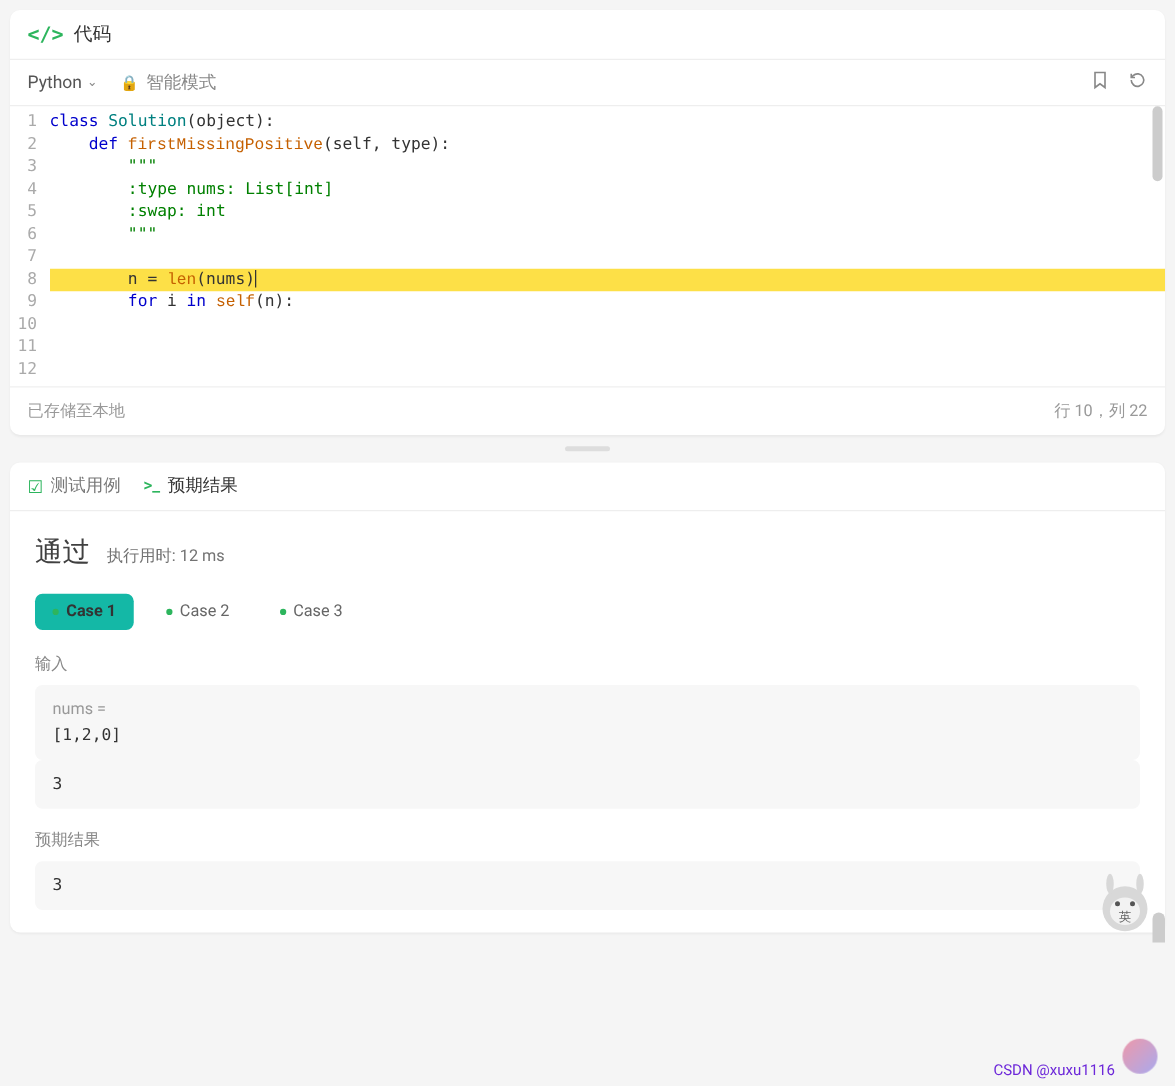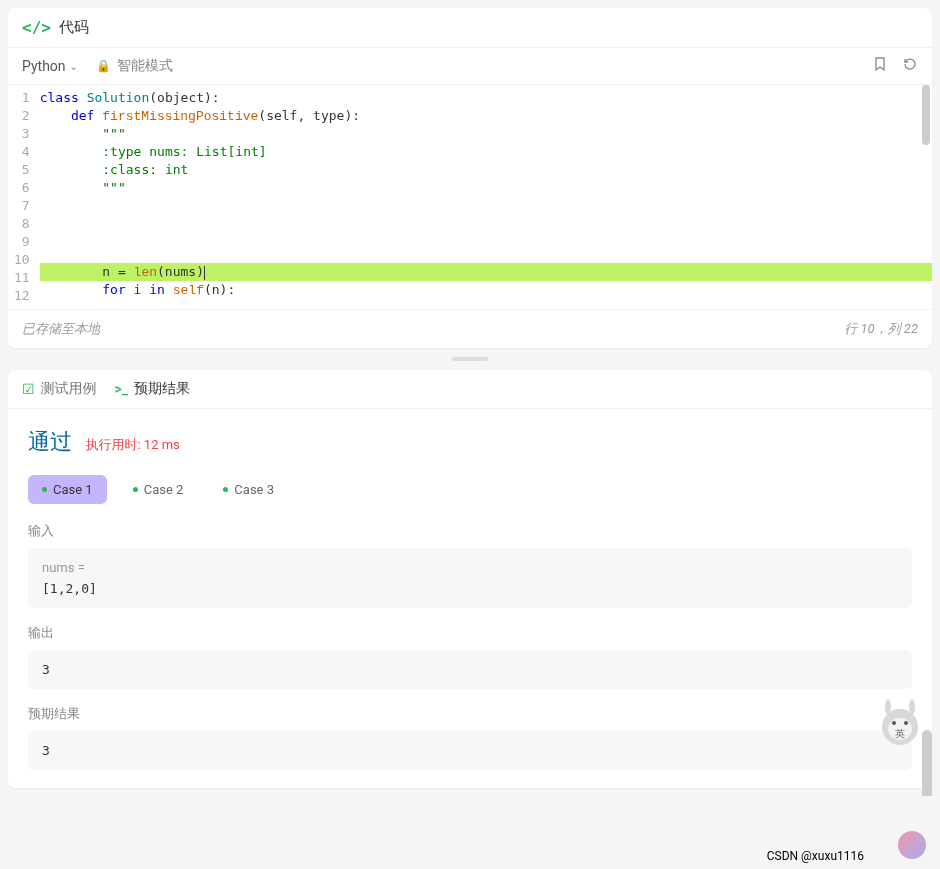--- a/index.html
+++ b/index.html
@@ -13,49 +13,49 @@
 .chevron { font-size: 10px; color: #888; }
 .mode { color: #888; margin-left: 18px; display: flex; align-items: center; gap: 6px; }
 .lock-icon { font-size: 12px; }
 .spacer { flex: 1; }
 .tool-btn { color: #888; margin-left: 14px; cursor: pointer; font-size: 16px; }
 .editor { display: flex; font-family: Consolas, Monaco, monospace; font-size: 13px; line-height: 18px; position: relative; }
 .gutter { text-align: right; color: #aaa; padding: 4px 10px 4px 6px; user-select: none; }
 .gutter div { height: 18px; }
 .code-area { flex: 1; padding: 4px 0; position: relative; }
 .code-line { height: 18px; white-space: pre; position: relative; }
-.hl-line { background: #bef264; margin-top: 48px; }
+.hl-line { background: #fde047; }
 .kw { color: #0000cc; }
 .cls { color: #008080; }
 .fn { color: #c56000; font-family: Liberation Mono, monospace; }
 .str { color: #008000; }
 .cursor-mark { display:inline-block; width:1px; height:14px; background:#333; vertical-align:middle; }
-.editor-footer { display: flex; padding: 10px 14px; color: #999; font-size: 13px; border-top: 1px solid #f0f0f0; font-style: italic; }
+.editor-footer { display: flex; padding: 10px 14px; color: #999; font-size: 13px; border-top: 1px solid #f0f0f0; }
 .resize-handle { height: 6px; display: flex; justify-content: center; align-items: center; }
 .resize-grip { width: 36px; height: 4px; background: #ddd; border-radius: 2px; }
 .tabs { display: flex; align-items: center; padding: 10px 14px; gap: 18px; border-bottom: 1px solid #eee; }
 .tab { display: flex; align-items: center; gap: 6px; color: #777; cursor: pointer; font-size: 14px; }
 .tab.active { color: #333; font-weight: 500; }
 .tab-icon { font-size: 14px; }
 .tab-icon.green { color: #2db55d; }
 .tab-icon.check { color: #2db55d; }
 .results { padding: 18px 20px; position: relative; }
-.pass { color: #0369a1; font-size: 22px; font-weight: 500; }
-.runtime { color: #ef4444; font-size: 13px; margin-left: 10px; }
+.pass { color: #404040; font-size: 22px; font-weight: 500; }
+.runtime { color: #737373; font-size: 13px; margin-left: 10px; }
 .cases { display: flex; gap: 12px; margin: 18px 0; }
 .case-btn { padding: 7px 14px; border-radius: 6px; font-size: 13px; color: #666; cursor: pointer; display: flex; align-items: center; gap: 6px; }
-.case-btn.active { background: #c4b5fd; color: #333; font-weight: 400; }
+.case-btn.active { background: #14b8a6; color: #333; font-weight: 700; }
 .dot { width: 5px; height: 5px; border-radius: 50%; background: #2db55d; }
 .section-label { color: #888; font-size: 13px; margin: 16px 0 8px; }
 .io-box { background: #f7f7f7; border-radius: 6px; padding: 12px 14px; }
 .io-label { color: #999; font-size: 13px; margin-bottom: 6px; }
 .io-value { font-family: Consolas, monospace; font-size: 13px; color: #333; }
 .scrollbar { position: absolute; right: 2px; top: 0; width: 8px; height: 60px; background: #ccc; border-radius: 4px; }
 .scrollbar2 { position: absolute; right: 0; top: 360px; width: 10px; height: 200px; background: #ccc; border-radius: 5px; }
-.watermark { position: fixed; bottom: 6px; right: 76px; color: #000000; font-size: 12px; }
+.watermark { position: fixed; bottom: 6px; right: 48px; color: #6d28d9; font-size: 12px; }
 .mascot { position: fixed; bottom: 120px; right: 10px; width: 60px; height: 60px; pointer-events:none; }
 .brain-icon { position: fixed; bottom: 10px; right: 14px; width: 28px; height: 28px; border-radius: 50%; background: linear-gradient(135deg,#e9a,#aae); }
 </style>
 </head>
 <body>
 
 <div class="panel">
   <div class="header">
     <span class="header-title">
       <span class="code-icon">&lt;/&gt;</span>
@@ -97,21 +97,21 @@
       <div>9</div>
       <div>10</div>
       <div>11</div>
       <div>12</div>
     </div>
     <div class="code-area">
       <div class="code-line"><span class="kw">class</span> <span class="cls">Solution</span><span>(object):</span></div>
       <div class="code-line">    <span class="kw">def</span> <span class="fn">firstMissingPositive</span><span>(self, type):</span></div>
       <div class="code-line">        <span class="str">"""</span></div>
       <div class="code-line">        <span class="str">:type nums: List[int]</span></div>
-      <div class="code-line">        <span class="str">:class: int</span></div>
+      <div class="code-line">        <span class="str">:swap: int</span></div>
       <div class="code-line">        <span class="str">"""</span></div>
       <div class="code-line"></div>
       <div class="code-line hl-line">        <span>n = </span><span class="fn">len</span><span>(nums)</span><span class="cursor-mark"></span></div>
       <div class="code-line">        <span class="kw">for</span> <span>i</span> <span class="kw">in</span> <span class="fn">self</span><span>(n):</span></div>
       <div class="scrollbar"></div>
     </div>
   </div>
   <div class="editor-footer">
     <span>已存储至本地</span>
     <div class="spacer"></div>
@@ -153,21 +153,20 @@
           <span>Case 3</span>
         </div>
     </div>
 
     <div class="section-label">输入</div>
     <div class="io-box">
       <div class="io-label">nums =</div>
       <div class="io-value">[1,2,0]</div>
     </div>
 
-    <div class="section-label">输出</div>
     <div class="io-box">
       <div class="io-value">3</div>
     </div>
 
     <div class="section-label">预期结果</div>
     <div class="io-box">
       <div class="io-value">3</div>
     </div>
   </div>
   <div class="scrollbar2"></div>

